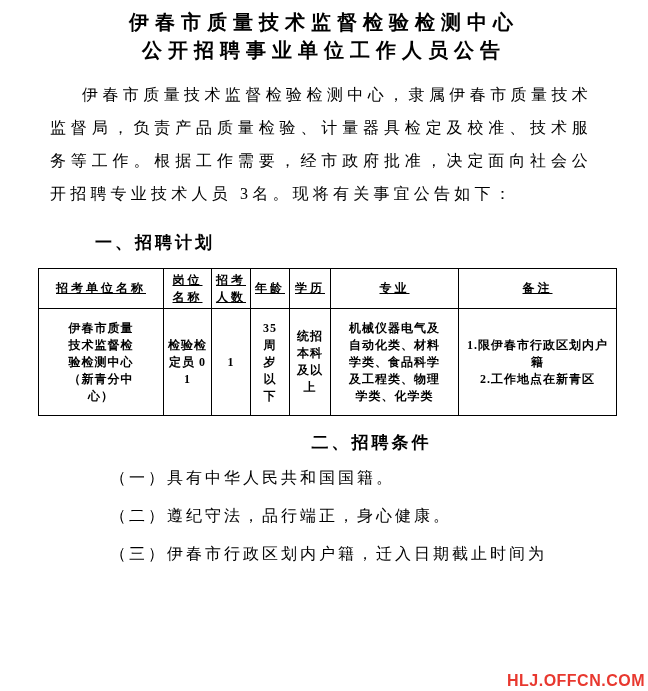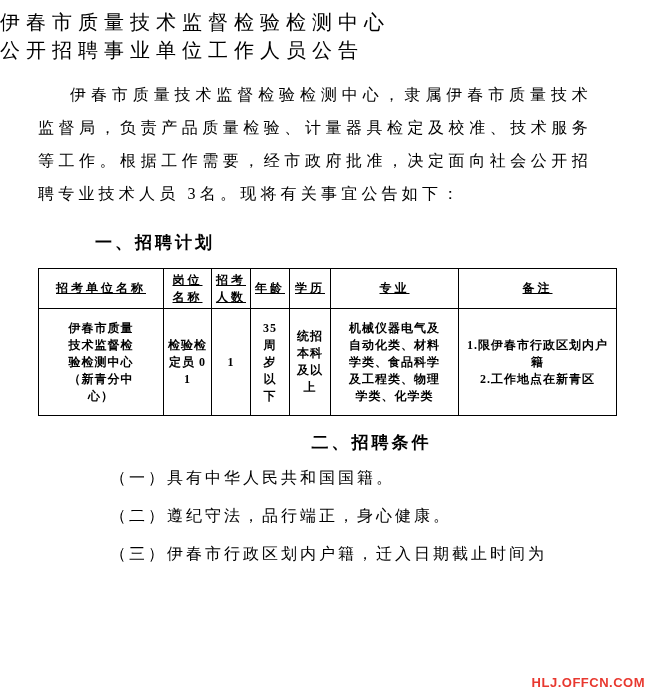--- a/index.html
+++ b/index.html
@@ -9,28 +9,29 @@
     overflow: hidden;
   }
   body {
     font-family: "Liberation Serif", "DejaVu Serif", serif;
     color: #000;
     position: relative;
   }
   .doc { padding-top: 8px; }
 
   .title {
+    text-align: center;
     font-size: 20px;
-    font-weight: normal;
+    font-weight: bold;
     letter-spacing: 6px;
     line-height: 28px;
   }
 
   .intro {
-    margin: 14px 56px 0 38px;
+    margin: 14px 56px 0 50px;
     font-size: 16px;
     letter-spacing: 4.2px;
     line-height: 33px;
     text-indent: 2em;
     text-align: justify;
   }
 
   .section {
     font-size: 17px;
     font-weight: bold;
@@ -73,21 +74,21 @@
     line-height: 28px;
     text-indent: 2em;
   }
   .cond.first { margin-top: 8px; }
 
   .watermark {
     position: absolute;
     right: 3px;
     bottom: 1px;
     font-family: "Liberation Sans", "DejaVu Sans", sans-serif;
-    font-size: 13px;
+    font-size: 16px;
     font-weight: bold;
     color: #e8382f;
     letter-spacing: 0.5px;
   }
 </style>
 </head>
 <body>
 
 <div class="doc">
 

